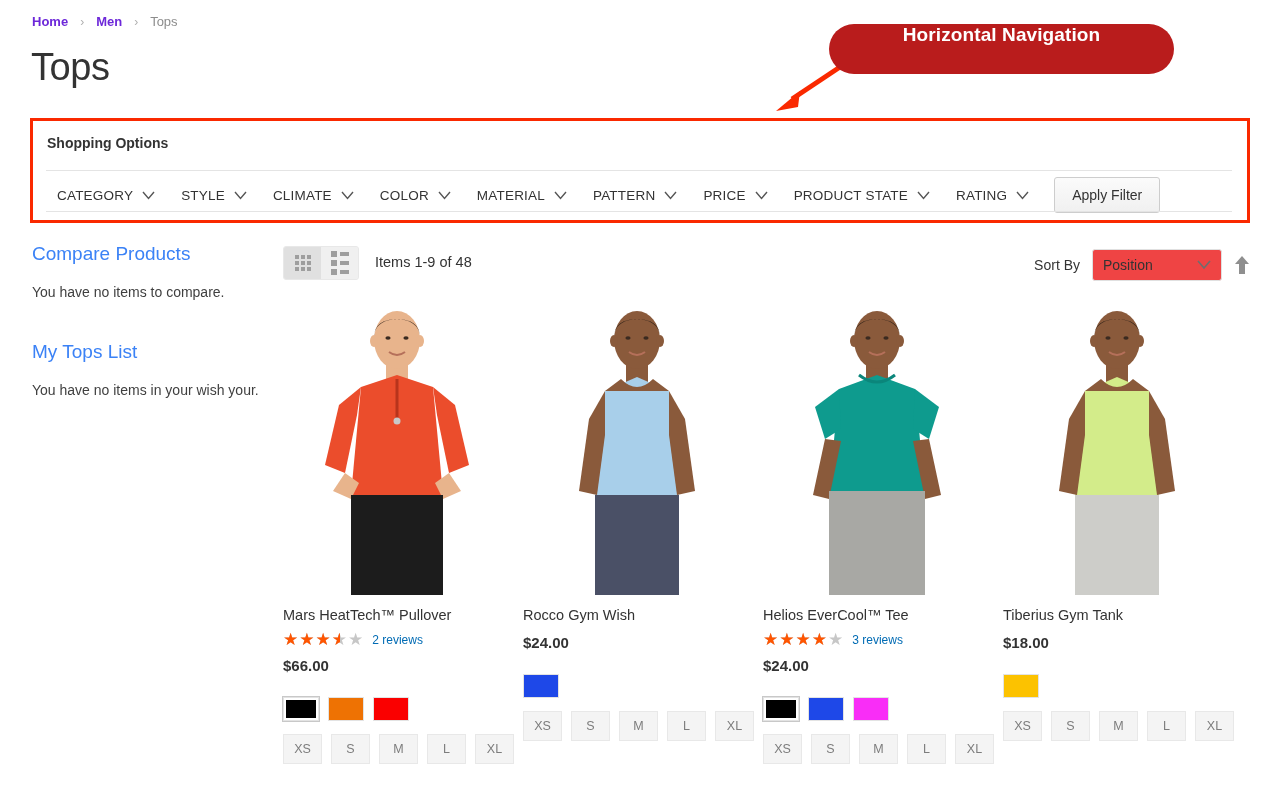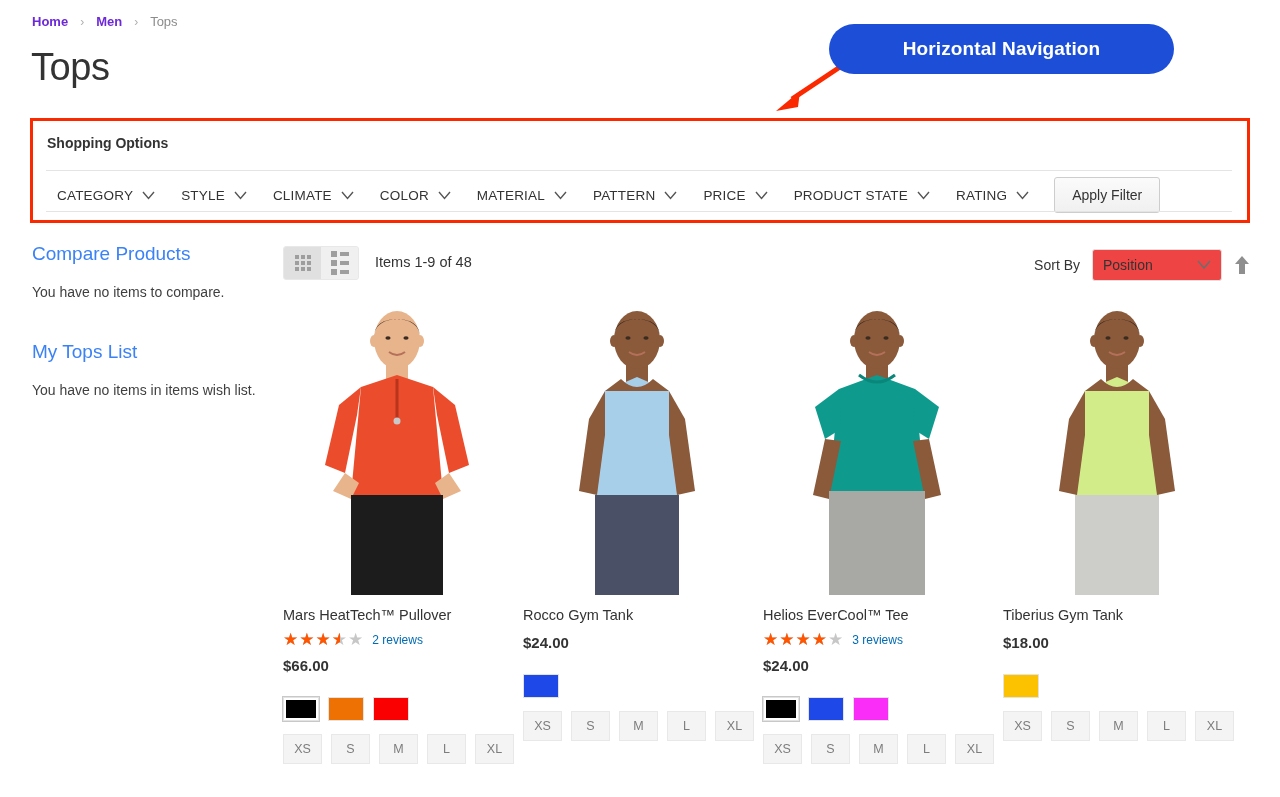--- a/index.html
+++ b/index.html
@@ -30,22 +30,22 @@
   .page-title {
     position: absolute; left: 31px; top: 47px;
     font-size: 38px; font-weight: 300; color: #333;
     letter-spacing: -0.4px; line-height: 1.1;
   }
 
   
   .callout {
     position: absolute; left: 829px; top: 24px;
     width: 345px; height: 50px;
-    background: #1d4ed8; border-radius: 25px;
-    display: flex; align-items: center; justify-content: center;
+    background: #b91c1c; border-radius: 25px;
+    display: flex; align-items: flex-start; justify-content: center;
   }
   .callout-label {
     color: #ffffff; font-size: 19px; font-weight: bold;
     letter-spacing: 0.1px;
   }
   .callout-arrow { position: absolute; left: 770px; top: 55px; }
 
   
   .filter-panel {
     position: absolute; left: 30px; top: 118px;
@@ -269,21 +269,21 @@
     <div class="filter-divider bottom"></div>
   </section>
 
   <aside class="sidebar" id="sidebar">
       <div class="side-block">
         <div class="side-title">Compare Products</div>
         <div class="side-text">You have no items to compare.</div>
       </div>
       <div class="side-block">
         <div class="side-title">My Tops List</div>
-        <div class="side-text">You have no items in items wish list.</div>
+        <div class="side-text">You have no items in your wish your.</div>
       </div>
     </aside>
 
   <div class="toolbar">
     <div class="view-toggle">
       <div class="view-btn active">
         <span class="grid-glyph">
           <i></i>
             <i></i>
             <i></i>
@@ -380,21 +380,21 @@
             <ellipse cx="123" cy="43" rx="2.6" ry="1.8" fill="#3a2a20"></ellipse>
             <path d="M106 57 Q114 63 122 57" fill="none" stroke="#b5705a" stroke-width="2"></path>
             <path d="M114 82 L146 96 L156 200 L72 200 L82 96 Z" fill="#a8cfea"></path>
             <path d="M146 96 L162 124 L172 196 L154 200 L146 140 Z" fill="#8a5a3b"></path>
             <path d="M82 96 L66 124 L56 196 L74 200 L82 140 Z" fill="#8a5a3b"></path>
             <path d="M96 84 Q114 102 132 84" fill="none" stroke="#ffffff" stroke-width="0"></path>
             <path d="M98 84 Q114 100 130 84 L146 96 L82 96 Z" fill="#8a5a3b"></path>
             <rect x="72" y="200" width="84" height="100" fill="#4a5066"></rect>
           </svg>
         </div>
-        <div class="product-name">Rocco Gym Tank</div>
+        <div class="product-name">Rocco Gym Wish</div>
         <div style="height: 2px;"></div>
         <div class="price">$24.00</div>
         <div class="swatches">
           <div class="swatch" style="background: rgb(30, 72, 232);"></div>
         </div>
         <div class="sizes">
           <div class="size-btn">XS</div>
           <div class="size-btn">S</div>
           <div class="size-btn">M</div>
           <div class="size-btn">L</div>

